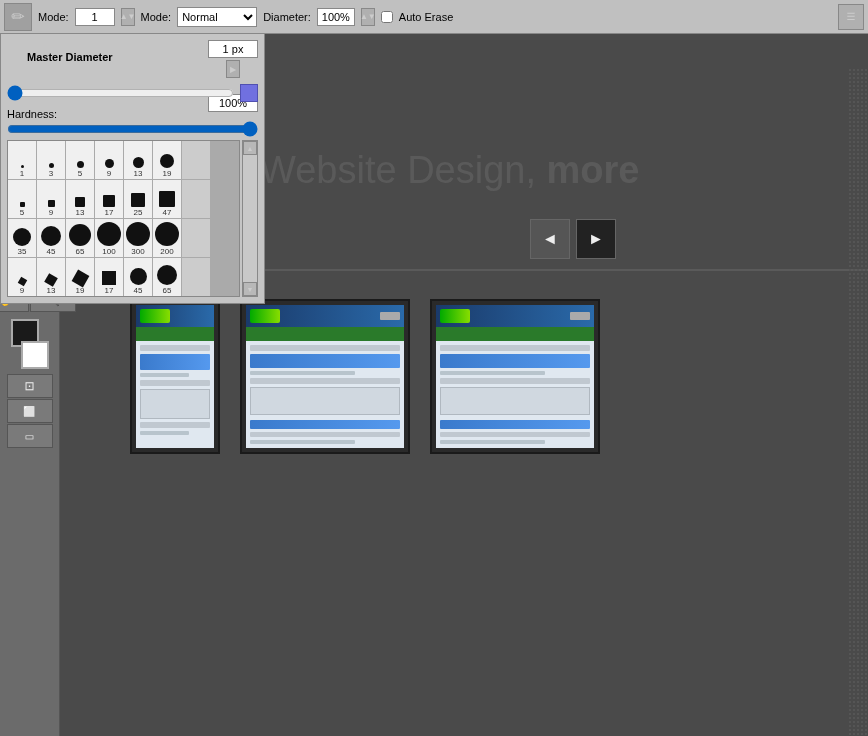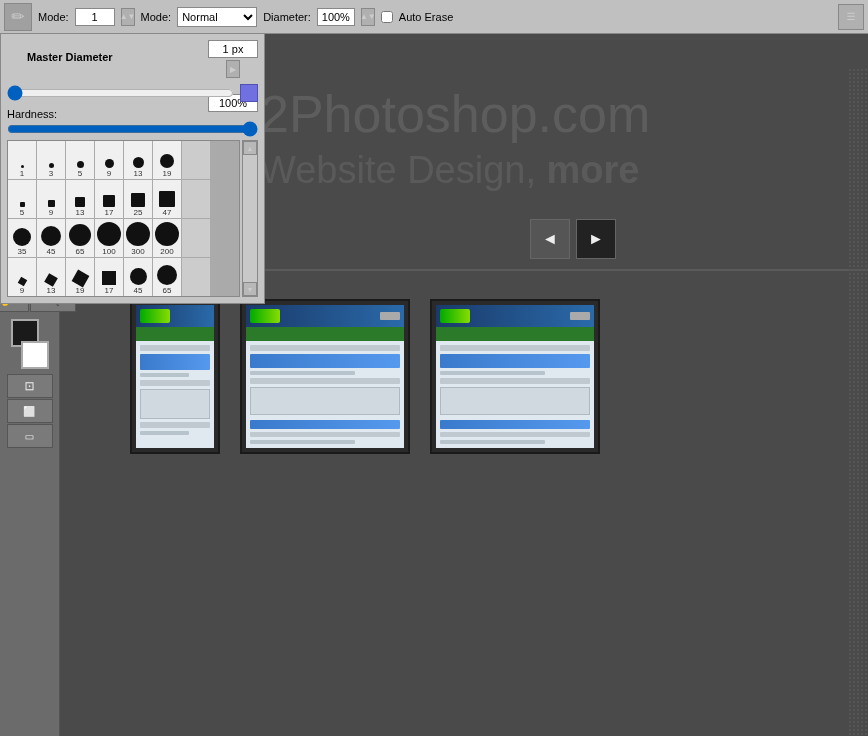--- a/index.html
+++ b/index.html
@@ -734,21 +734,20 @@
     <div class="brush-presets-scrollbar">
       <div class="scroll-btn">▲</div>
       <div class="scroll-track"></div>
       <div class="scroll-btn">▼</div>
     </div>
   </div>
 </div>
 
 <div id="main-canvas">
 
-  <div class="watermark-text">2Photoshop.com</div>
   <div class="watermark-sub">Website Design, <strong>more</strong></div>
 
   <div class="nav-arrows">
     <div class="nav-arrow-btn">◄</div>
     <div class="nav-arrow-btn active-arrow">►</div>
   </div>
 
   <div class="h-line"></div>
 
   <div class="thumbnails-row">

